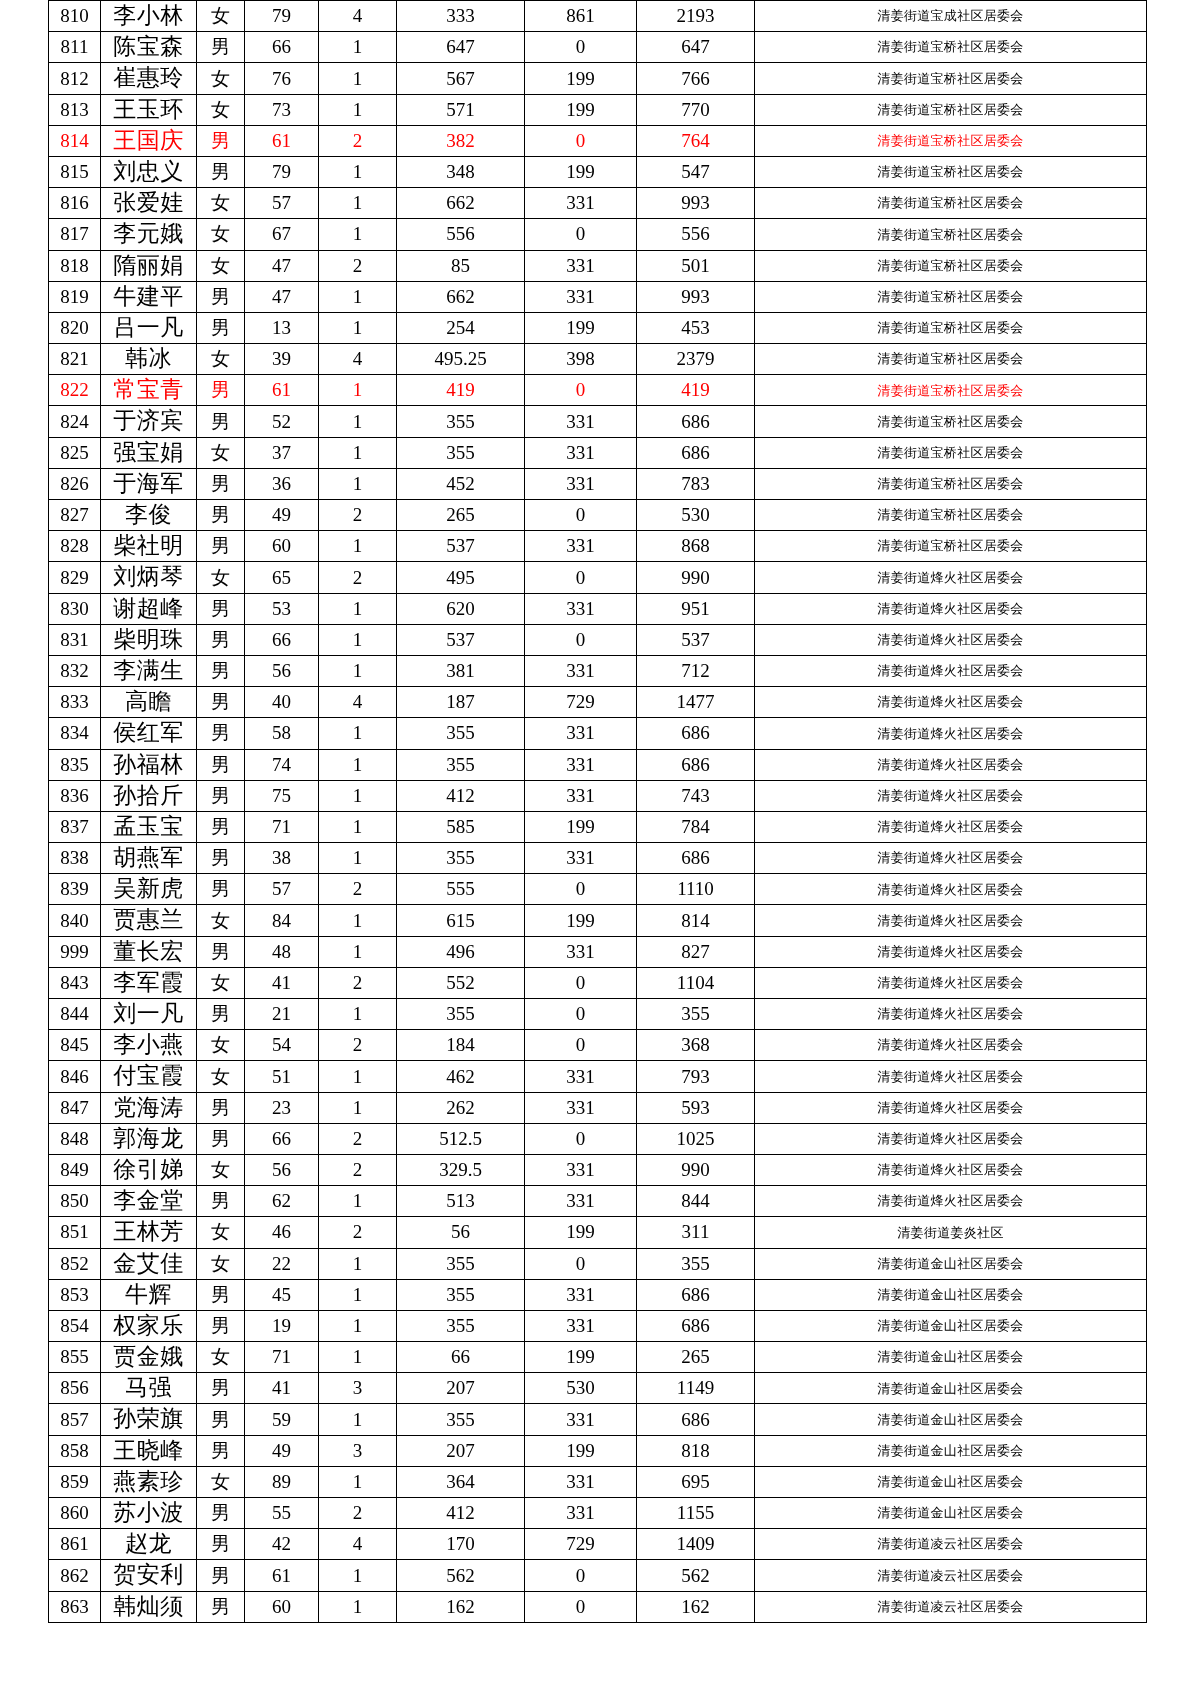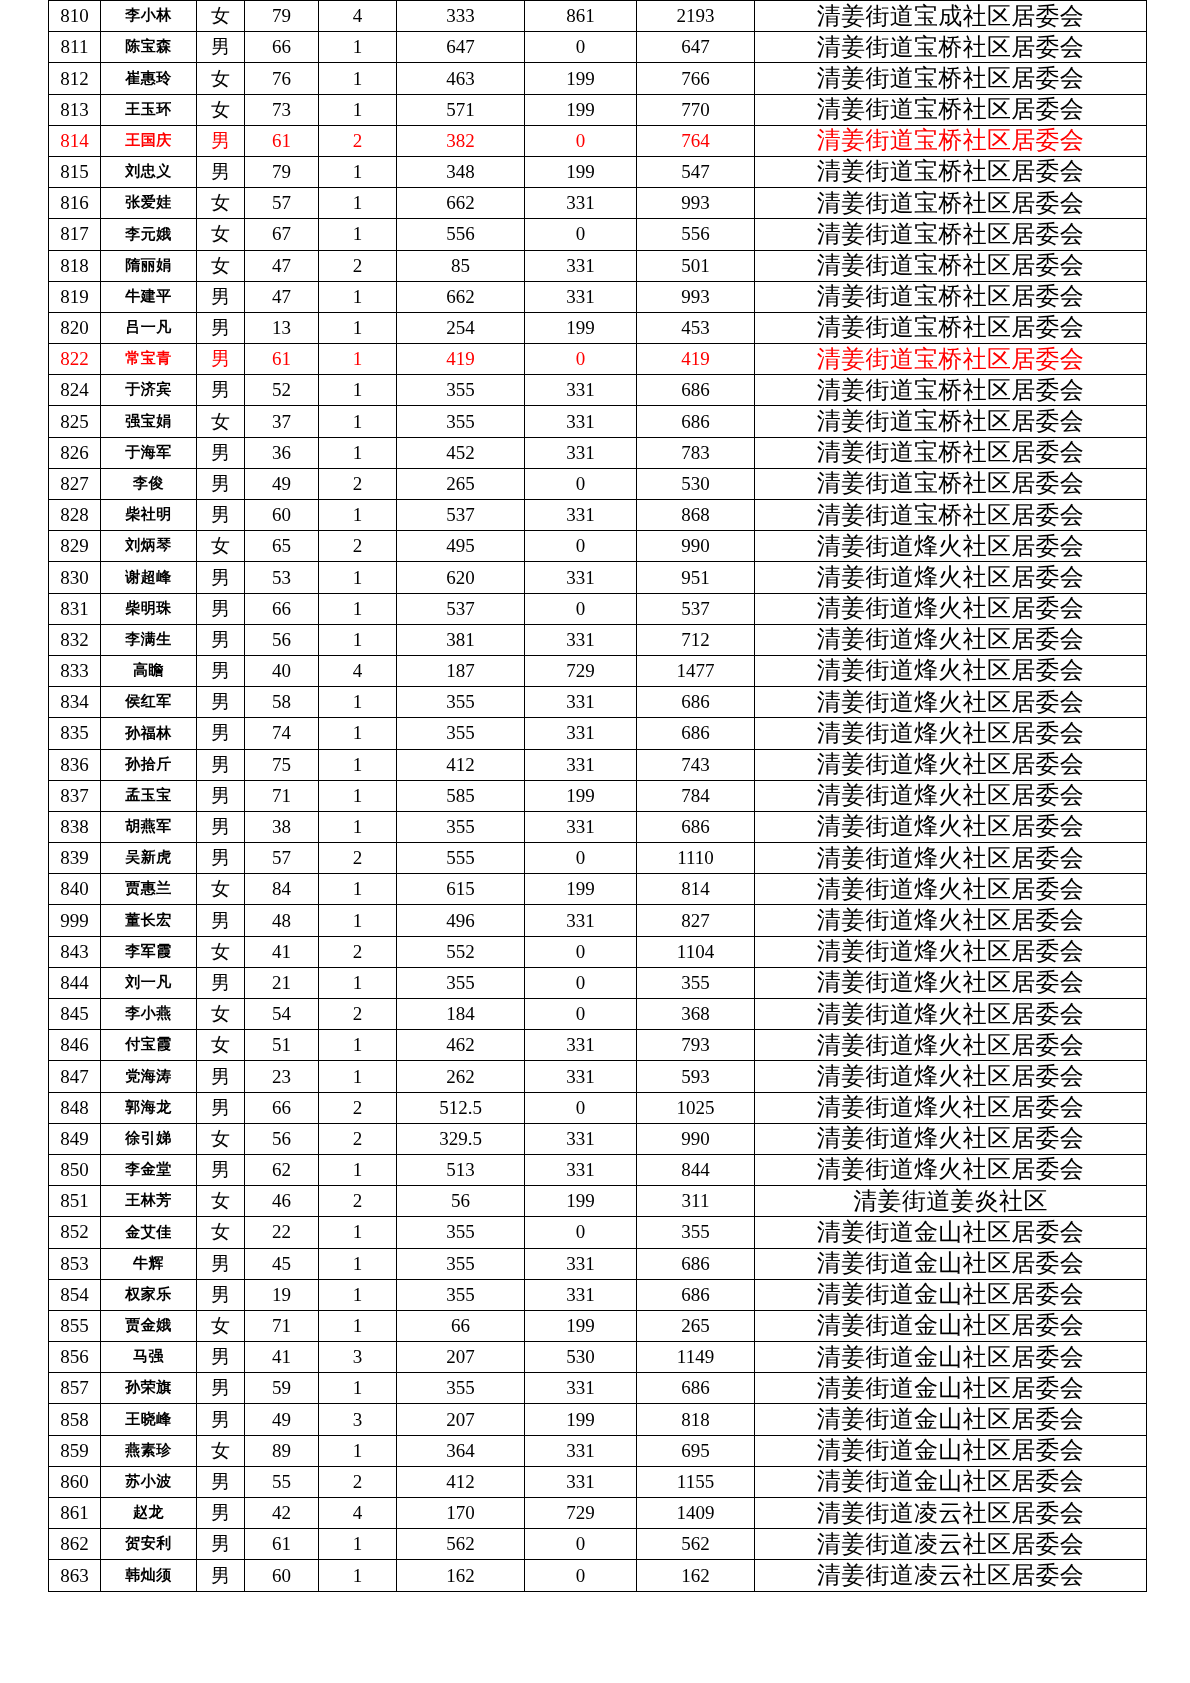--- a/index.html
+++ b/index.html
@@ -36,22 +36,22 @@
     border: 1px solid #000000;
     height: 30.2px;
     line-height: 1.05;
     text-align: center;
     vertical-align: middle;
     font-size: 19px;
     padding: 0 2px;
     white-space: nowrap;
     overflow: hidden;
   }
-  td.name { font-size: 15px; letter-spacing: 0.5px; font-weight: bold; }
-  td.org  { font-size: 24px; letter-spacing: 0.3px; }
+  td.name { font-size: 23px; letter-spacing: 0.5px; }
+  td.org  { font-size: 13px; letter-spacing: 0.3px; }
   tr.hl td { color: #ff0000; }
 </style>
 </head>
 <body>
 
 <div id="sheet">
   <table>
     <colgroup>
       <col class="c-id">
       <col class="c-name">
@@ -85,21 +85,21 @@
           <td>0</td>
           <td>647</td>
           <td class="org">清姜街道宝桥社区居委会</td>
         </tr>
         <tr>
           <td>812</td>
           <td class="name">崔惠玲</td>
           <td>女</td>
           <td>76</td>
           <td>1</td>
-          <td>463</td>
+          <td>567</td>
           <td>199</td>
           <td>766</td>
           <td class="org">清姜街道宝桥社区居委会</td>
         </tr>
         <tr>
           <td>813</td>
           <td class="name">王玉环</td>
           <td>女</td>
           <td>73</td>
           <td>1</td>
@@ -176,20 +176,31 @@
         </tr>
         <tr>
           <td>820</td>
           <td class="name">吕一凡</td>
           <td>男</td>
           <td>13</td>
           <td>1</td>
           <td>254</td>
           <td>199</td>
           <td>453</td>
+          <td class="org">清姜街道宝桥社区居委会</td>
+        </tr>
+        <tr>
+          <td>821</td>
+          <td class="name">韩冰</td>
+          <td>女</td>
+          <td>39</td>
+          <td>4</td>
+          <td>495.25</td>
+          <td>398</td>
+          <td>2379</td>
           <td class="org">清姜街道宝桥社区居委会</td>
         </tr>
         <tr class="hl">
           <td>822</td>
           <td class="name">常宝青</td>
           <td>男</td>
           <td>61</td>
           <td>1</td>
           <td>419</td>
           <td>0</td>

